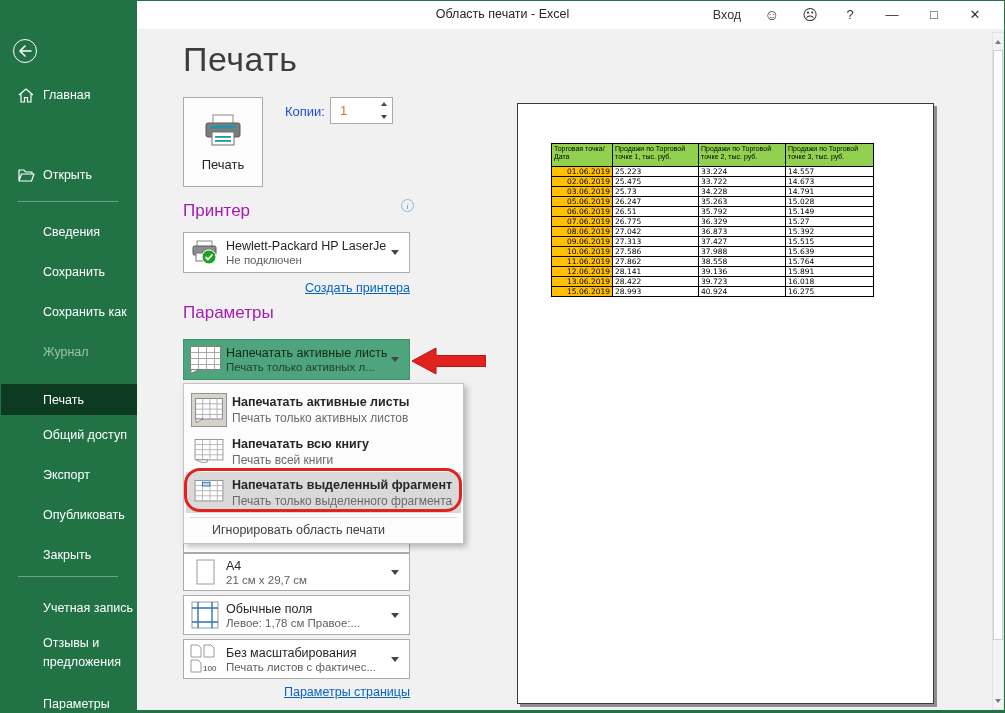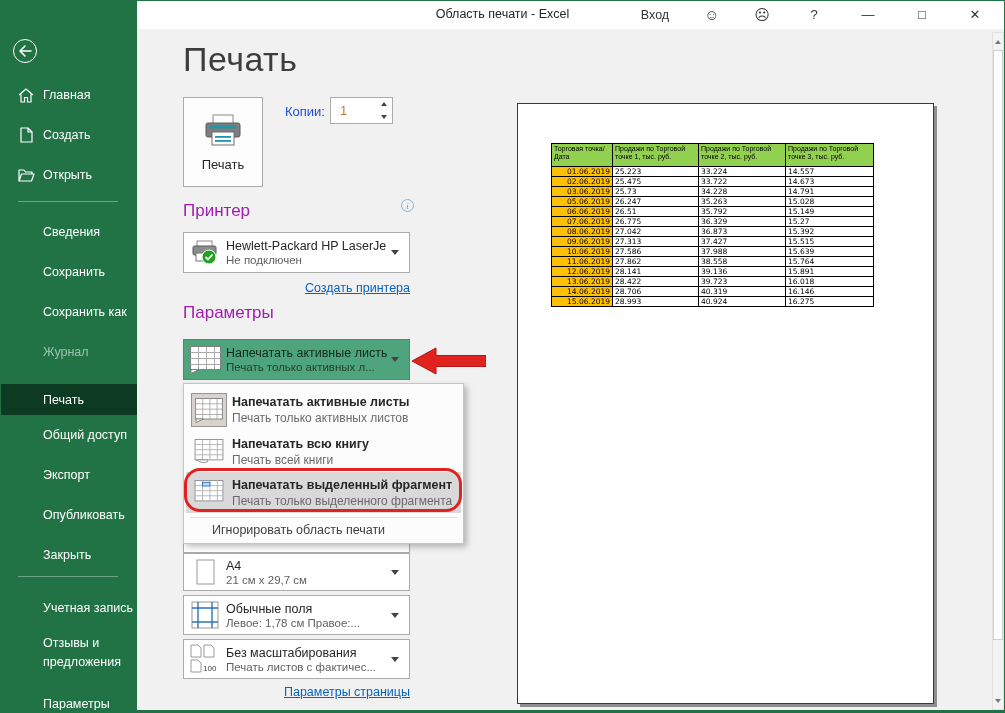--- a/index.html
+++ b/index.html
@@ -5,21 +5,21 @@
   * { margin:0; padding:0; box-sizing:border-box; }
   html,body { width:1005px; height:713px; }
   body { font-family:"Liberation Sans", sans-serif; background:#f2f1f1; position:relative; overflow:hidden; }
 
   .win { position:absolute; inset:0; width:1005px; height:713px; background:#f2f1f1; }
   .win-border { position:absolute; inset:0; border:1px solid #217346; border-bottom:3px solid #217346; pointer-events:none; z-index:60; }
 
   
   .titlebar { position:absolute; left:0; top:0; width:1005px; height:29px; background:#ffffff; z-index:5; }
   .titlebar .title { position:absolute; left:0; right:0; top:7px; text-align:center; font-size:12.5px; color:#252525; }
-  .tb-controls { position:absolute; right:10px; top:0; height:29px; display:flex; align-items:flex-start; gap:12px; }
+  .tb-controls { position:absolute; right:10px; top:0; height:29px; display:flex; align-items:flex-start; gap:0; }
   .tb-item { display:inline-flex; align-items:center; justify-content:center; height:29px; color:#333; cursor:default; }
   .tb-signin { font-size:12.5px; width:52px; }
   .tb-face { font-size:15px; width:38px; }
   .tb-glyph { font-size:13px; width:42px; }
   .tb-close { font-size:13px; width:40px; }
 
   
   .sidebar { position:absolute; left:0; top:0; width:137px; height:713px; background:#217346; z-index:10; color:#fff; }
   .back-btn { position:absolute; left:13px; top:39px; width:24px; height:24px; border:1.5px solid #fff; border-radius:50%; display:flex; align-items:center; justify-content:center; }
   .back-btn svg { display:block; }
@@ -120,28 +120,20 @@
       </svg>
     </div>
 
     <div class="side-item" style="top:84px">
       <span class="ic">
         <svg width="16" height="15" viewBox="0 0 16 15">
             <path d="M1 7 L8 1 L15 7 M3 6.2 V14 H6.5 V9.5 H9.5 V14 H13 V6.2" stroke="#fff" stroke-width="1.2" fill="none" stroke-linejoin="round"></path>
           </svg>
       </span>
       <span class="lbl">Главная</span>
-    </div>
-    <div class="side-item" style="top:124px">
-      <span class="ic">
-        <svg width="13" height="16" viewBox="0 0 13 16">
-            <path d="M1 1 H8 L12 5 V15 H1 Z M8 1 V5 H12" stroke="#fff" stroke-width="1.2" fill="none" stroke-linejoin="round"></path>
-          </svg>
-      </span>
-      <span class="lbl">Создать</span>
     </div>
     <div class="side-item" style="top:164px">
       <span class="ic">
         <svg width="17" height="14" viewBox="0 0 17 14">
             <path d="M1 13 V2 H6 L7.5 4 H14 V6 M1 13 L3.5 6 H16 L13.5 13 Z" stroke="#fff" stroke-width="1.2" fill="none" stroke-linejoin="round"></path>
           </svg>
       </span>
       <span class="lbl">Открыть</span>
     </div>
 
@@ -453,26 +445,20 @@
             <td>15.891</td>
           </tr>
 
           <tr>
             <td class="date">13.06.2019</td>
             <td>28.422</td>
             <td>39.723</td>
             <td>16.018</td>
           </tr>
 
-          <tr>
-            <td class="date">14.06.2019</td>
-            <td>28.706</td>
-            <td>40.319</td>
-            <td>16.146</td>
-          </tr>
 
           <tr>
             <td class="date">15.06.2019</td>
             <td>28.993</td>
             <td>40.924</td>
             <td>16.275</td>
           </tr>
         </tbody>
     </table>
   </div>

